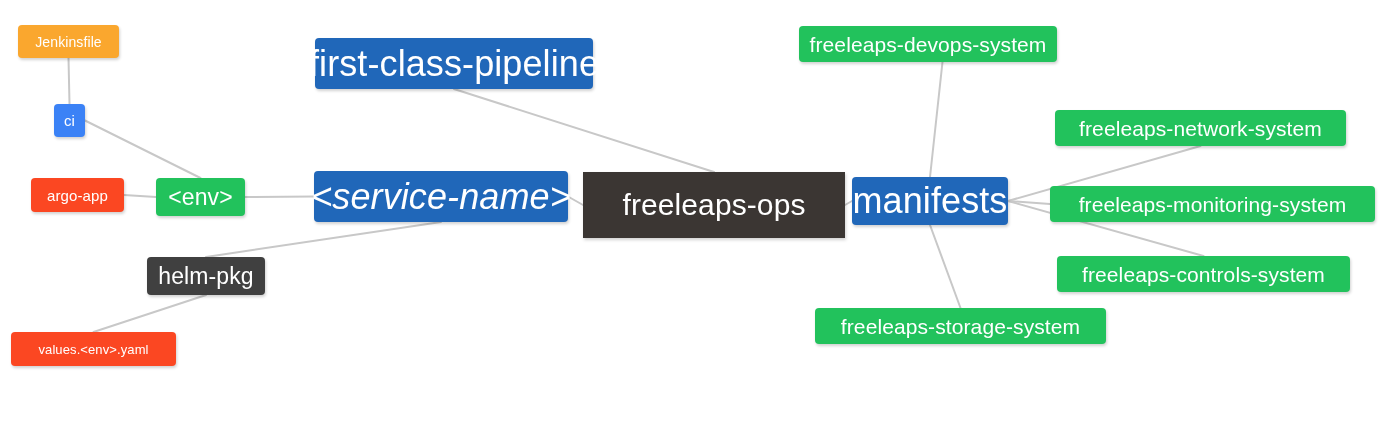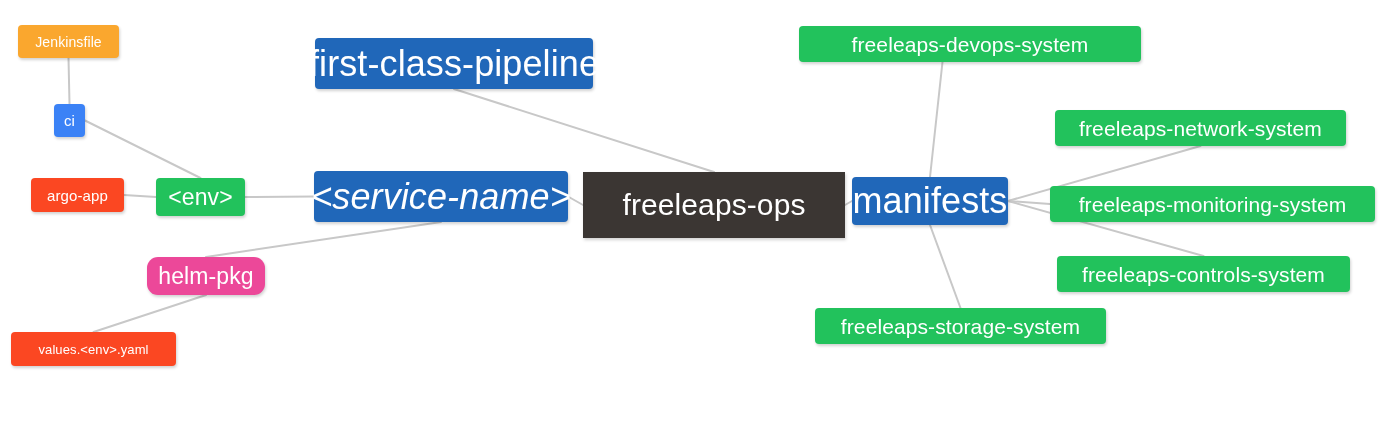--- a/index.html
+++ b/index.html
@@ -87,22 +87,22 @@
       <line x1="1008" y1="201" x2="1050" y2="204" stroke="#c8c8c8" stroke-width="2" stroke-linecap="round"></line>
       <line x1="1008" y1="201" x2="1203.5" y2="256" stroke="#c8c8c8" stroke-width="2" stroke-linecap="round"></line>
       <line x1="930" y1="225" x2="960.5" y2="308" stroke="#c8c8c8" stroke-width="2" stroke-linecap="round"></line>
     </svg>
   <div id="node-layer">
       <div class="node lvl-root root" style="left: 583px; top: 172px; width: 262px; height: 66px; background: rgb(59, 54, 51);">freeleaps-ops</div>
       <div class="node lvl-blue" style="left: 314px; top: 171px; width: 254px; height: 51px; background: rgb(32, 103, 185); font-style: italic;">&lt;service-name&gt;</div>
       <div class="node lvl-blue" style="left: 315px; top: 38px; width: 278px; height: 51px; background: rgb(32, 103, 185);">first-class-pipeline</div>
       <div class="node lvl-blue" style="left: 852px; top: 177px; width: 156px; height: 48px; background: rgb(32, 103, 185);">manifests</div>
       <div class="node lvl-green mid" style="left: 156px; top: 178px; width: 89px; height: 38px; background: rgb(34, 194, 92);">&lt;env&gt;</div>
-      <div class="node lvl-green mid" style="left: 147px; top: 257px; width: 118px; height: 38px; background: #ec4899; border-radius: 11px;">helm-pkg</div>
-      <div class="node lvl-green" style="left: 799px; top: 26px; width: 342px; height: 36px; background: rgb(34, 194, 92);">freeleaps-devops-system</div>
+      <div class="node lvl-green mid" style="left: 147px; top: 257px; width: 118px; height: 38px; background: #404040;">helm-pkg</div>
+      <div class="node lvl-green" style="left: 799px; top: 26px; width: 258px; height: 36px; background: rgb(34, 194, 92);">freeleaps-devops-system</div>
       <div class="node lvl-green" style="left: 1055px; top: 110px; width: 291px; height: 36px; background: rgb(34, 194, 92);">freeleaps-network-system</div>
       <div class="node lvl-green" style="left: 1050px; top: 186px; width: 325px; height: 36px; background: rgb(34, 194, 92);">freeleaps-monitoring-system</div>
       <div class="node lvl-green" style="left: 1057px; top: 256px; width: 293px; height: 36px; background: rgb(34, 194, 92);">freeleaps-controls-system</div>
       <div class="node lvl-green" style="left: 815px; top: 308px; width: 291px; height: 36px; background: rgb(34, 194, 92);">freeleaps-storage-system</div>
       <div class="node lvl-orange" style="left: 18px; top: 25px; width: 101px; height: 33px; background: rgb(250, 167, 46);">Jenkinsfile</div>
       <div class="node lvl-red" style="left: 54px; top: 104px; width: 31px; height: 33px; background: #3b82f6;">ci</div>
       <div class="node lvl-red" style="left: 31px; top: 178px; width: 93px; height: 34px; background: rgb(251, 71, 34);">argo-app</div>
       <div class="node lvl-red tiny" style="left: 11px; top: 332px; width: 165px; height: 34px; background: rgb(251, 71, 34);">values.&lt;env&gt;.yaml</div>
     </div>
 </div>

